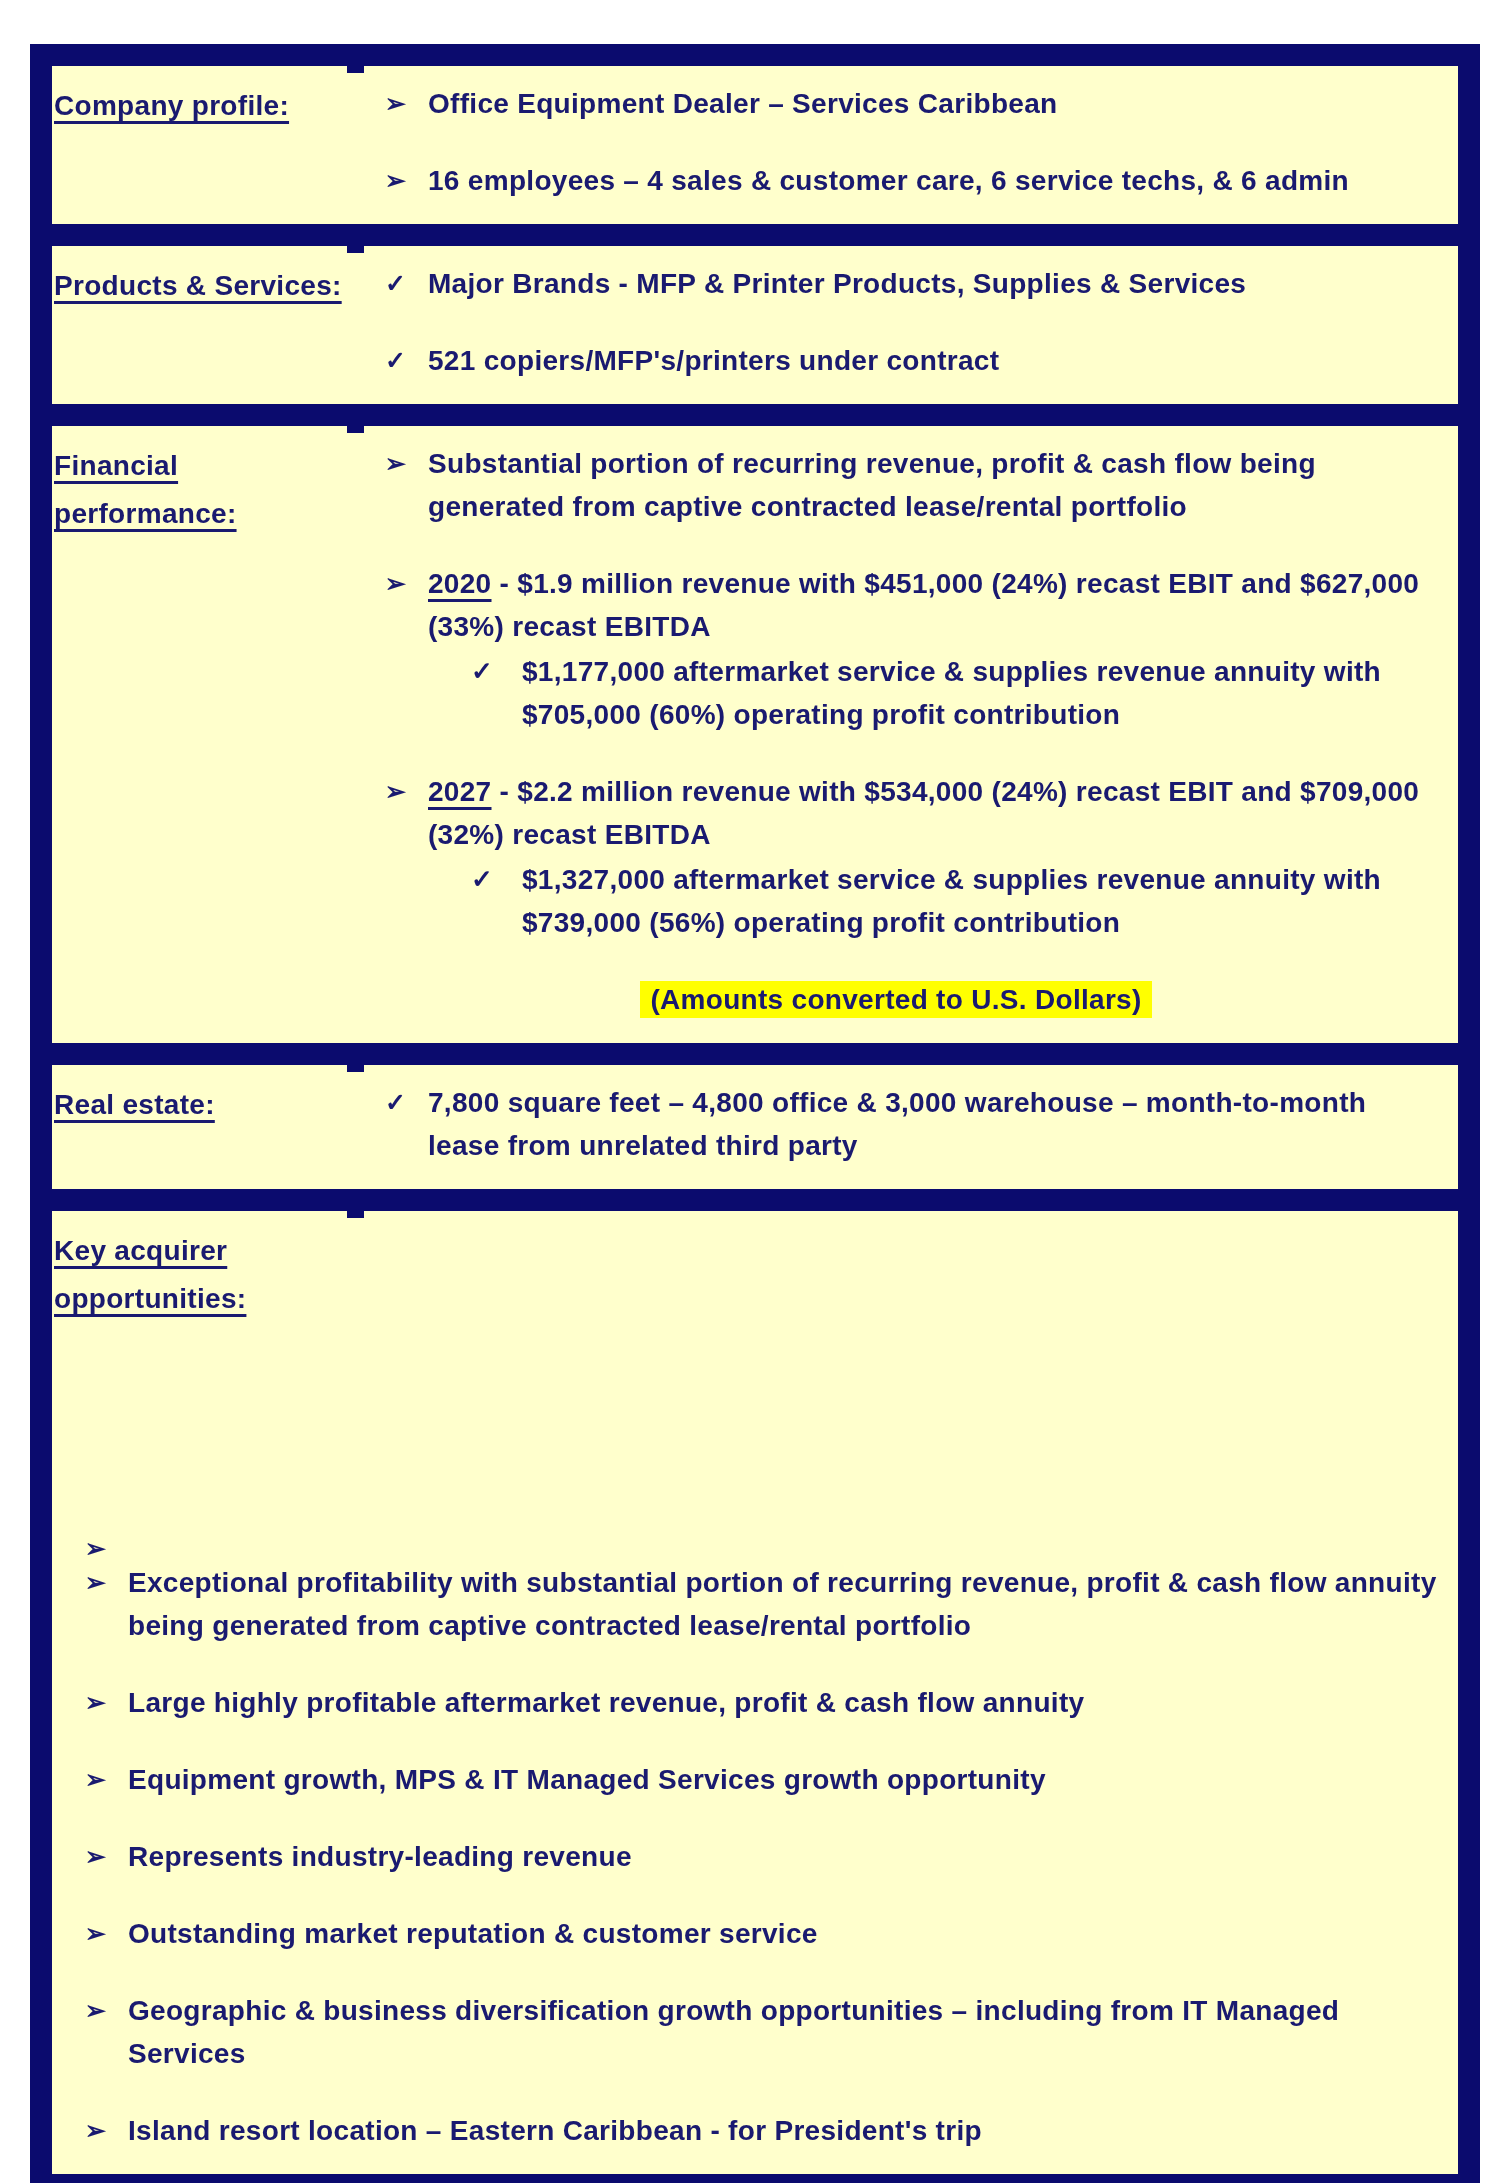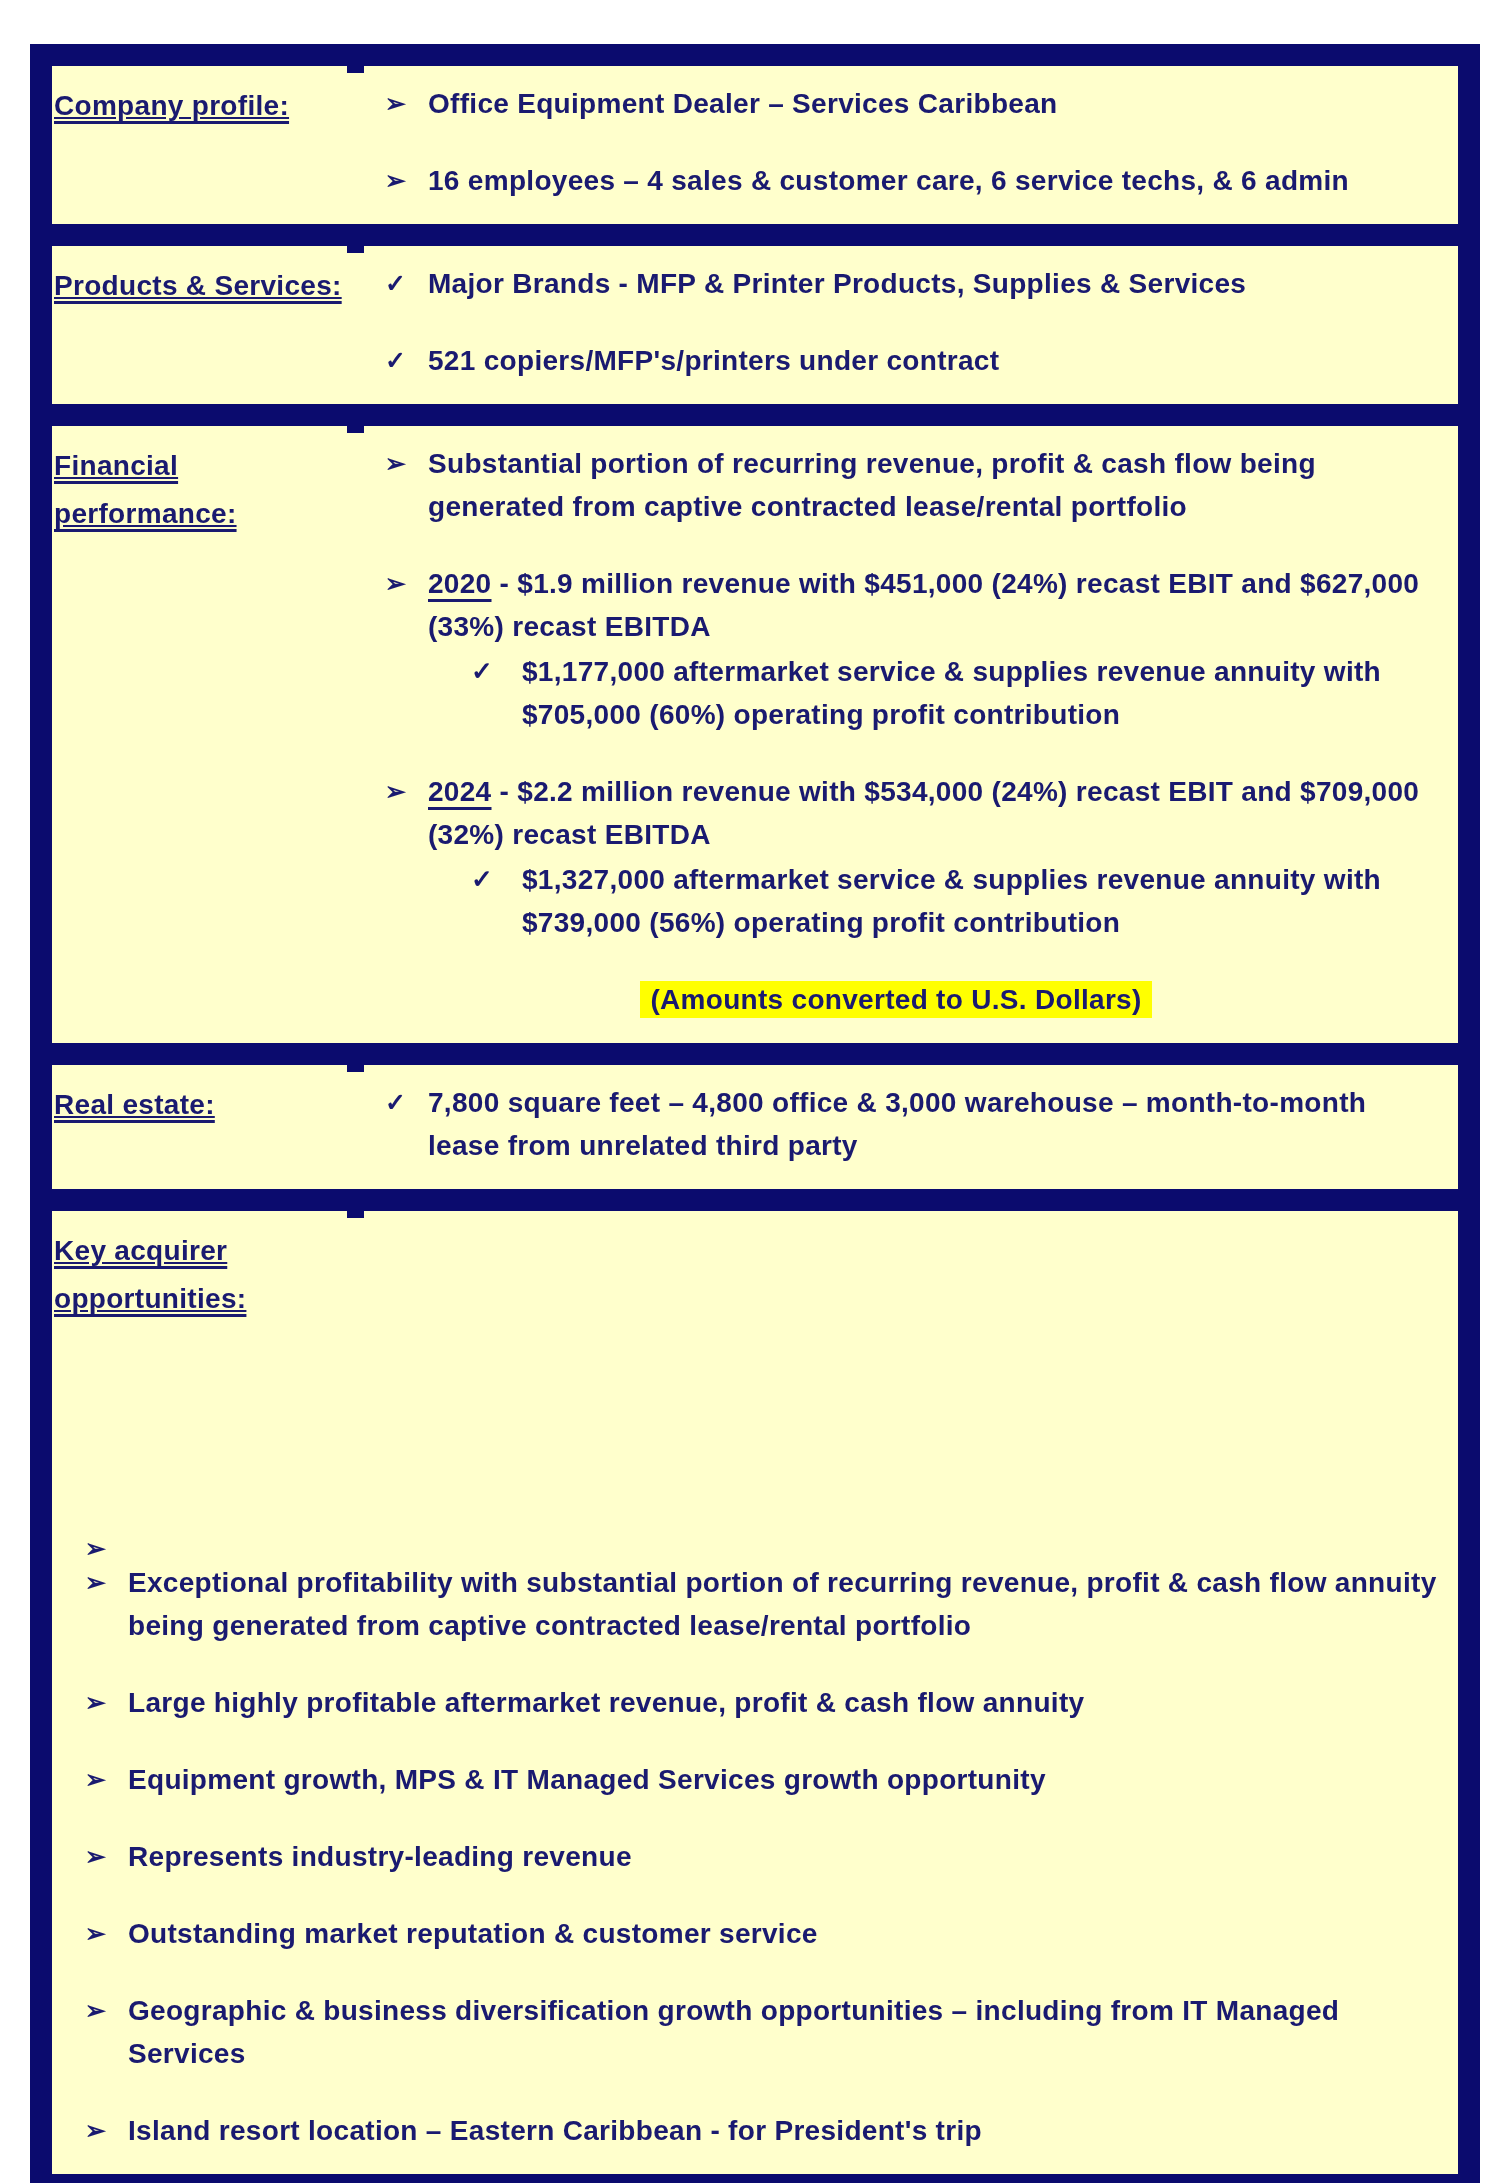--- a/index.html
+++ b/index.html
@@ -44,21 +44,20 @@
   .row:nth-child(3){min-height:615px;}
   .row:nth-child(4){min-height:128px;}
   .row:nth-child(5){min-height:828px;flex-direction:column;}
   .row:nth-child(6){min-height:70px;}
   .label-cell{
     width:300px;flex:0 0 300px;
     padding:2px 6px 0 2px;
     box-sizing:border-box;
     font-size:28px;line-height:48px;
     letter-spacing:0.3px;
-    text-decoration:underline;
   }
   .label-cell .label{
     text-decoration:underline;
     text-decoration-thickness:3px;
     text-underline-offset:6px;
   }
   .items-cell{
     flex:1;min-width:0;
     padding-top:2px;
   }
@@ -118,21 +117,21 @@
   </div>
 
   <div class="row">
     <div class="label-cell">
       <span class="label">Financial performance:</span>
     </div>
     <div class="items-cell">
         <div class="item"><span class="bullet">➢</span><span>Substantial portion of recurring revenue, profit &amp; cash flow being generated from captive contracted lease/rental portfolio</span></div>
         <div class="item"><span class="bullet">➢</span><span><span class="lead">2020</span> - $1.9 million revenue with $451,000 (24%) recast EBIT and $627,000 (33%) recast EBITDA</span></div>
         <div class="item sub"><span class="bullet">✓</span><span>$1,177,000 aftermarket service &amp; supplies revenue annuity with $705,000 (60%) operating profit contribution</span></div>
-        <div class="item"><span class="bullet">➢</span><span><span class="lead">2024</span> - $2.2 million revenue with $534,000 (24%) recast EBIT and $709,000 (32%) recast EBITDA</span></div>
+        <div class="item"><span class="bullet">➢</span><span><span class="lead">2027</span> - $2.2 million revenue with $534,000 (24%) recast EBIT and $709,000 (32%) recast EBITDA</span></div>
         <div class="item sub"><span class="bullet">✓</span><span>$1,327,000 aftermarket service &amp; supplies revenue annuity with $739,000 (56%) operating profit contribution</span></div>
         <div class="item center"><span class="hl">(Amounts converted to U.S. Dollars)</span></div>
       </div>
   </div>
 
   <div class="row">
     <div class="label-cell">
       <span class="label">Real estate:</span>
     </div>
     <div class="items-cell">

